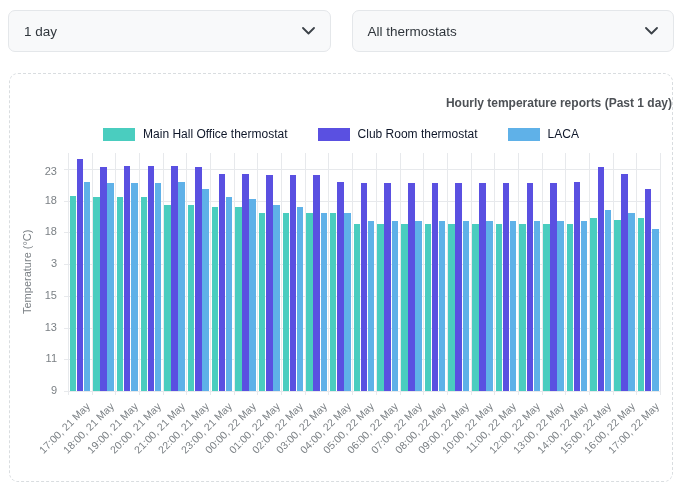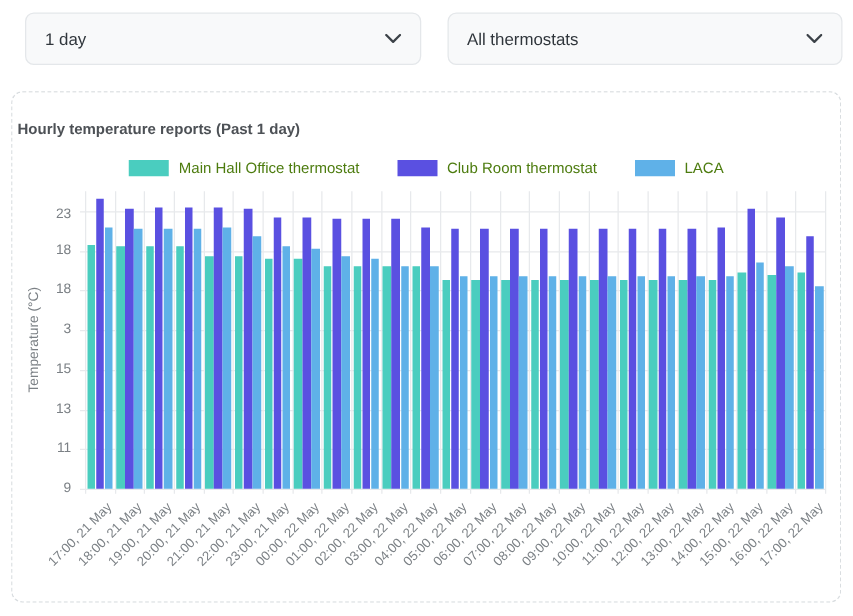--- a/index.html
+++ b/index.html
@@ -1,35 +1,35 @@
 <!DOCTYPE html>
 <html><head>
 <meta charset="utf-8">
 <style>
   html,body{margin:0;padding:0;background:#ffffff;}
   body{width:682px;height:493px;font-family:"Liberation Sans",sans-serif;overflow:hidden;}
 
   
-  .controls{display:flex;gap:21px;padding:10px 8px 0 20px;}
+  .controls{display:flex;gap:21px;padding:10px 8px 0 8px;}
   .select{flex:1;height:42px;background:#f8f9fa;border:1px solid #e4e7ea;border-radius:7px;
           display:flex;align-items:center;justify-content:space-between;padding:0 15px;
           box-sizing:border-box;cursor:pointer;}
   .select .lbl{font-size:13.5px;color:#30363c;}
   .select .chev{display:flex;align-items:center;}
 
   
   .card{margin:21px 9px 0 9px;height:409px;border:1px dashed #d9dde0;border-radius:9px;
         position:relative;background:#fff;box-sizing:border-box;}
-  .chart-title{position:absolute;top:22px;left:4px;right:0;text-align:left;
+  .chart-title{position:absolute;top:22px;left:18px;right:0;text-align:right;
                font-size:12px;font-weight:bold;color:#4d5156;}
   .legend{position:absolute;top:53px;left:0;right:0;display:flex;justify-content:center;
           align-items:center;gap:30px;}
   .legend-item{display:flex;align-items:center;gap:8px;cursor:pointer;}
   .swatch{width:32px;height:13px;display:inline-block;}
-  .legend-text{font-size:12px;color:#4d7c0f;}
+  .legend-text{font-size:12px;color:#0f172a;}
 
   
   .plot{position:absolute;left:58px;top:79px;width:592px;height:238px;}
   .hline{position:absolute;left:-4px;width:596px;height:1px;background:#e7e9ec;}
   .vline{position:absolute;top:0;width:1px;height:242px;background:#e7e9ec;}
   .bar{position:absolute;width:6.5px;}
   .ytick{position:absolute;right:calc(100% + 11px);transform:translateY(-55%);
          font-size:11px;color:#7b8085;}
   .xtick{position:absolute;white-space:nowrap;transform:rotate(-45deg);
          transform-origin:100% 0;font-size:10.5px;color:#7b8085;}

